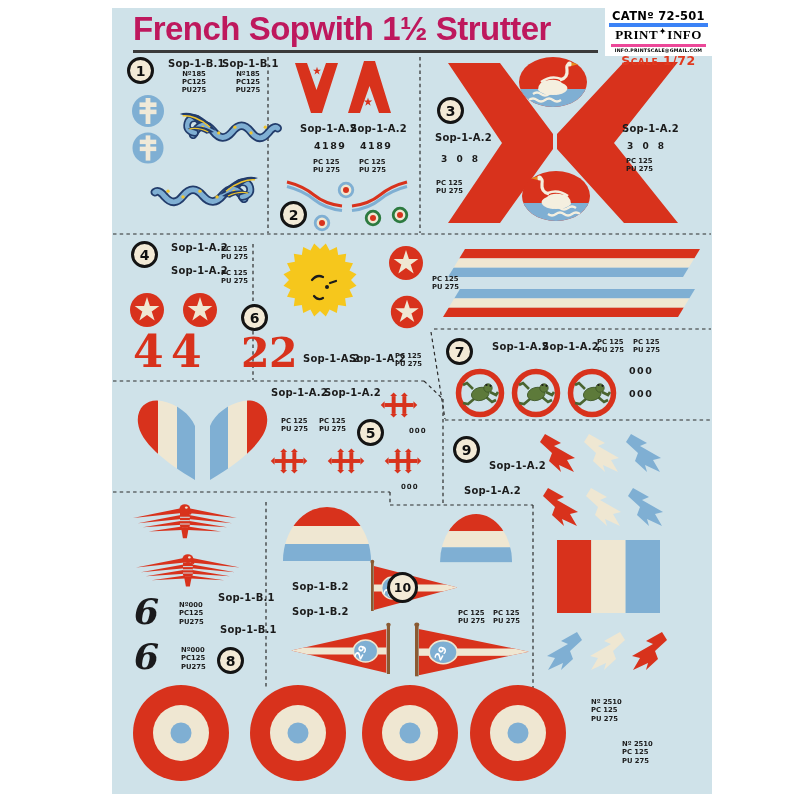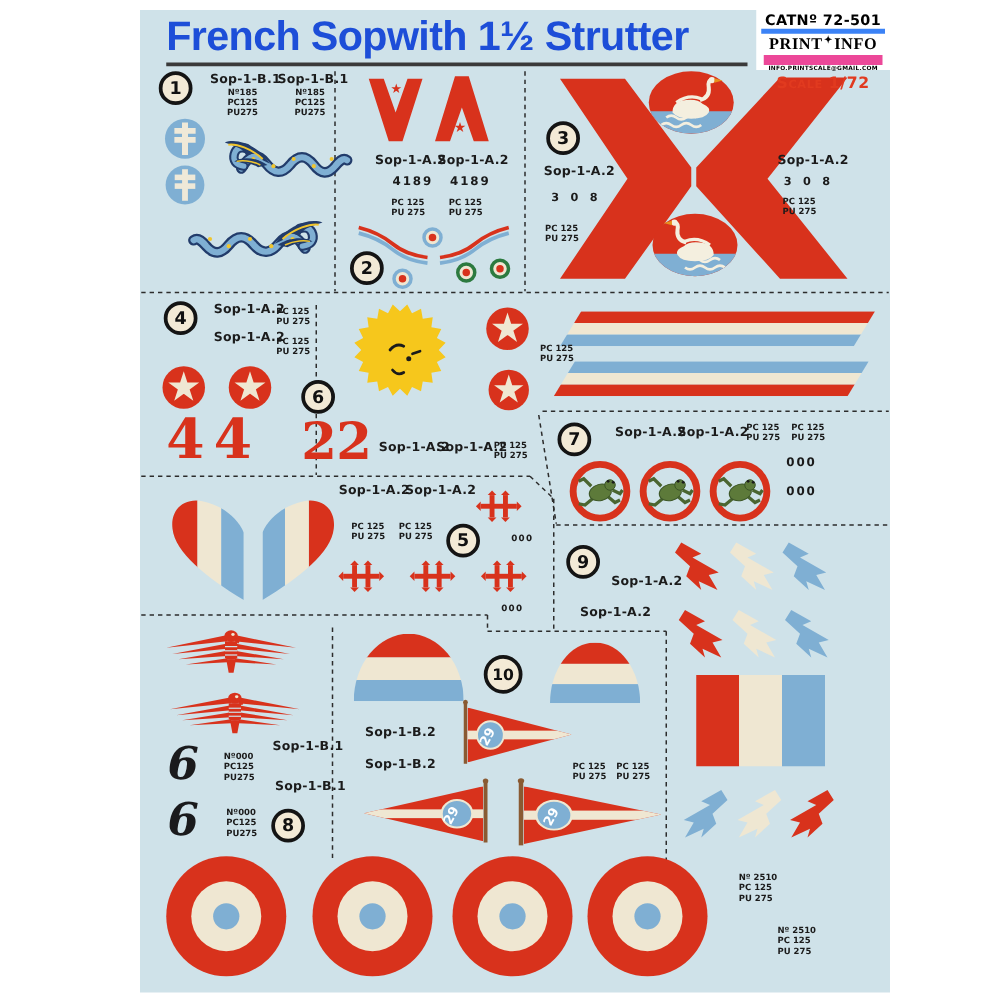--- a/index.html
+++ b/index.html
@@ -11,26 +11,26 @@
   .small{font-size:6.8px;font-weight:700;line-height:1.25;}
   .center{text-align:center;}
   .serial{font-size:9.5px;font-weight:700;letter-spacing:1.5px;}
   .code{font-size:9px;font-weight:700;letter-spacing:3px;text-align:right;}
   .zeros{font-size:9.5px;font-weight:900;letter-spacing:1.5px;}
   .zeros-sm{font-size:7px;font-weight:900;letter-spacing:1px;}
   .rednum{position:absolute;font-family:"DejaVu Serif",serif;font-weight:700;color:#d8321c;font-size:44px;line-height:1;}
   .rednum2{position:absolute;font-family:"DejaVu Serif",serif;font-weight:700;color:#d8321c;font-size:41px;line-height:1;}
   .blacknum{position:absolute;font-family:"DejaVu Serif",serif;font-weight:700;font-style:italic;color:#1a1a1c;font-size:36px;line-height:1;}
   .cnum{position:absolute;width:21px;height:21px;border:3px solid #141414;border-radius:50%;background:#f3ead6;display:flex;align-items:center;justify-content:center;font-size:14px;font-weight:700;color:#101010;}
-  .cnum.big{width:25px;height:25px;font-size:12.5px;}
-  .title{position:absolute;left:133px;top:10px;color:#1d4ed8;font-weight:700;font-size:33px;font-family:"Liberation Sans",sans-serif;letter-spacing:-.5px;}
+  .cnum.big{width:25px;height:25px;font-size:12.5px;margin-top:48px;}
+  .title{position:absolute;left:133px;top:10px;color:#be185d;font-weight:700;font-size:33px;font-family:"Liberation Sans",sans-serif;letter-spacing:-.5px;}
   .title-underline{position:absolute;left:133px;top:50px;width:465px;height:3px;background:#3a3a3a;}
   .logo{position:absolute;left:605px;top:8px;width:107px;height:48px;background:#ffffff;display:flex;flex-direction:column;align-items:center;justify-content:flex-start;}
   .logo .cat{font-size:11.5px;font-weight:700;letter-spacing:.3px;border-bottom:4px solid #3b82f6;padding:1px 3px 0;white-space:nowrap;}
-  .logo .brand{font-family:"Liberation Serif",serif;font-size:13px;font-weight:700;letter-spacing:.5px;border-bottom:8px solid #ec4899;padding:0 4px 1px;display:flex;gap:1px;white-space:nowrap;}
+  .logo .brand{font-family:"Liberation Serif",serif;font-size:13px;font-weight:700;letter-spacing:.5px;border-bottom:3px solid #ec4899;padding:0 4px 1px;display:flex;gap:1px;white-space:nowrap;}
   .logo .dia{font-size:8px;}
   .logo .email{font-size:4.7px;font-weight:700;letter-spacing:.2px;margin-top:1px;}
   .logo .scalelbl{font-size:12.5px;font-weight:700;color:#e13a1f;letter-spacing:.5px;font-variant:small-caps;}
 </style>
 </head>
 <body>
 
 <div class="stage">
   <div class="sheet"></div>
 

